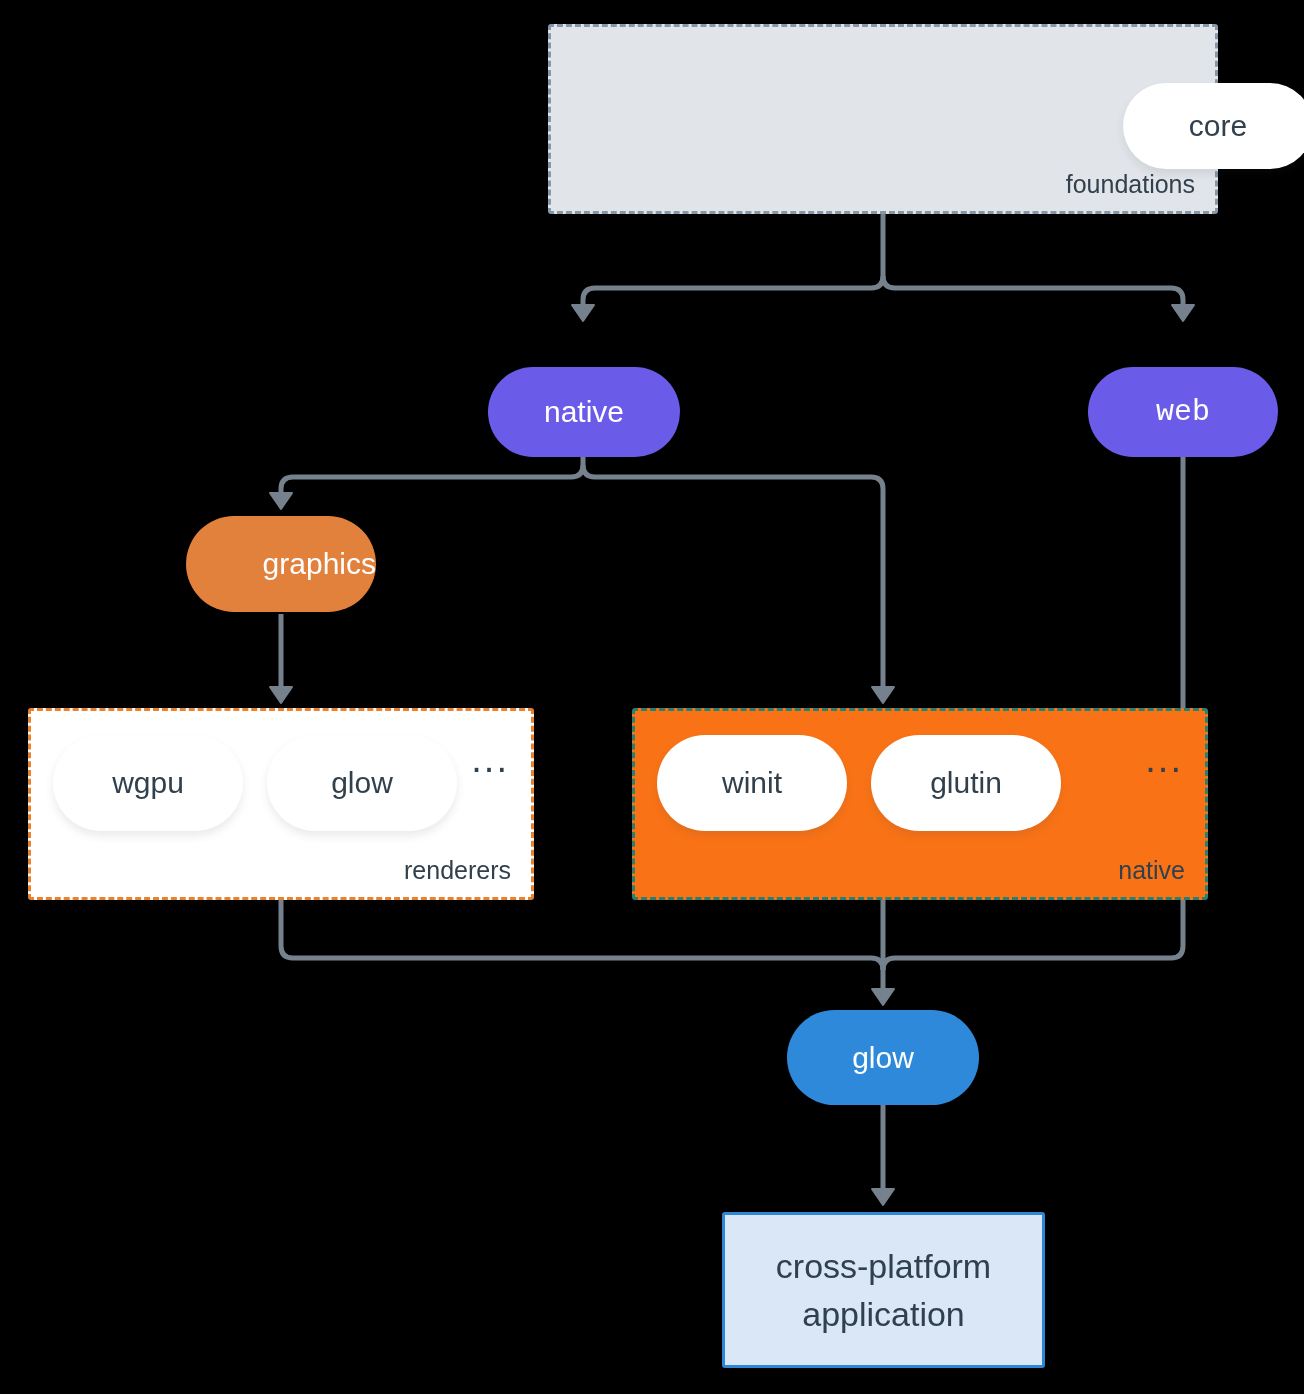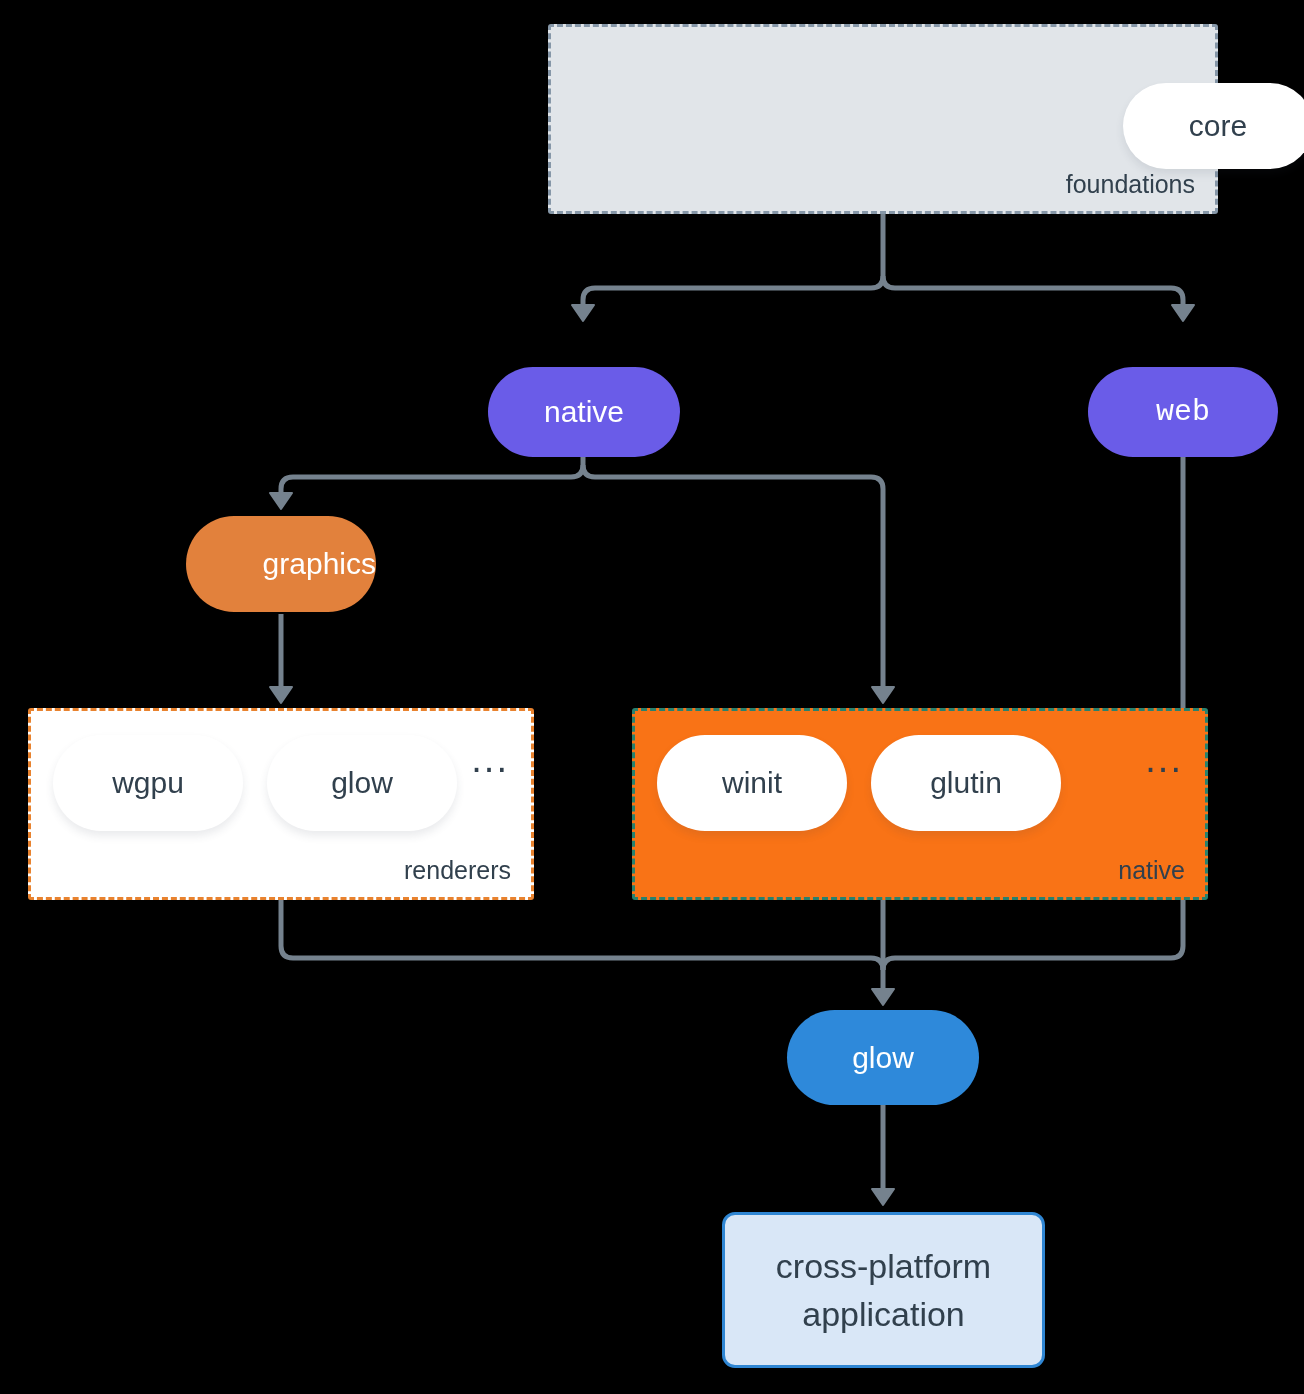--- a/index.html
+++ b/index.html
@@ -88,21 +88,21 @@
     letter-spacing: 2px;
     color: #31404d;
   }
   
   .app-box {
     position: absolute;
     left: 722px; top: 1212px; width: 323px; height: 156px;
     box-sizing: border-box;
     background: #d9e7f7;
     border: 3px solid #2f86d3;
-    border-radius: 13px;
+    border-radius: 3px;
     display: flex;
     align-items: center;
     justify-content: center;
     text-align: center;
     font-size: 34px;
     line-height: 1.42;
     color: #31404d;
     padding: 0 36px;
   }
 </style>

